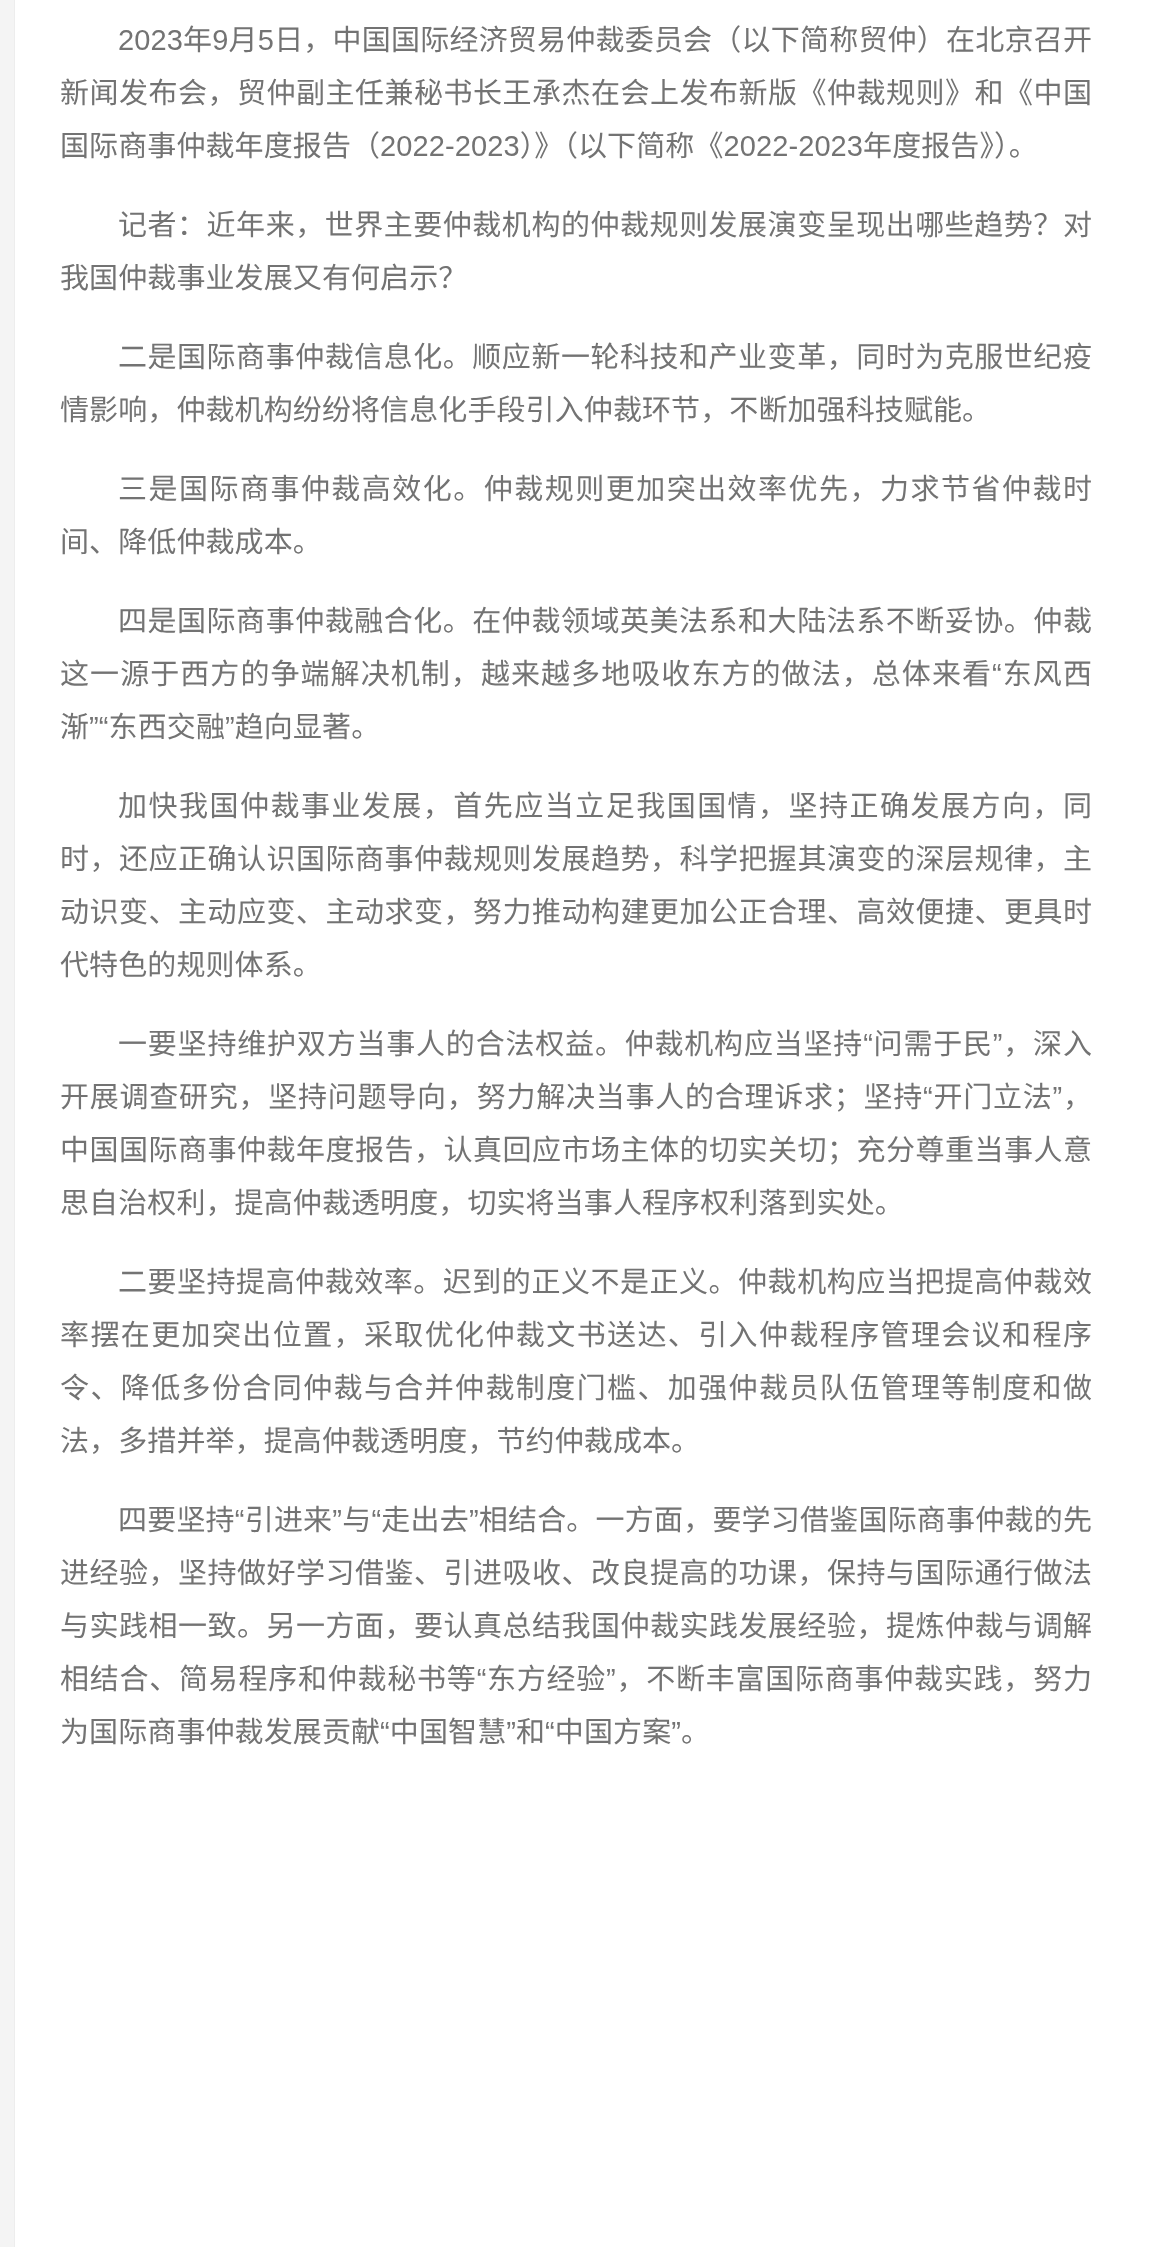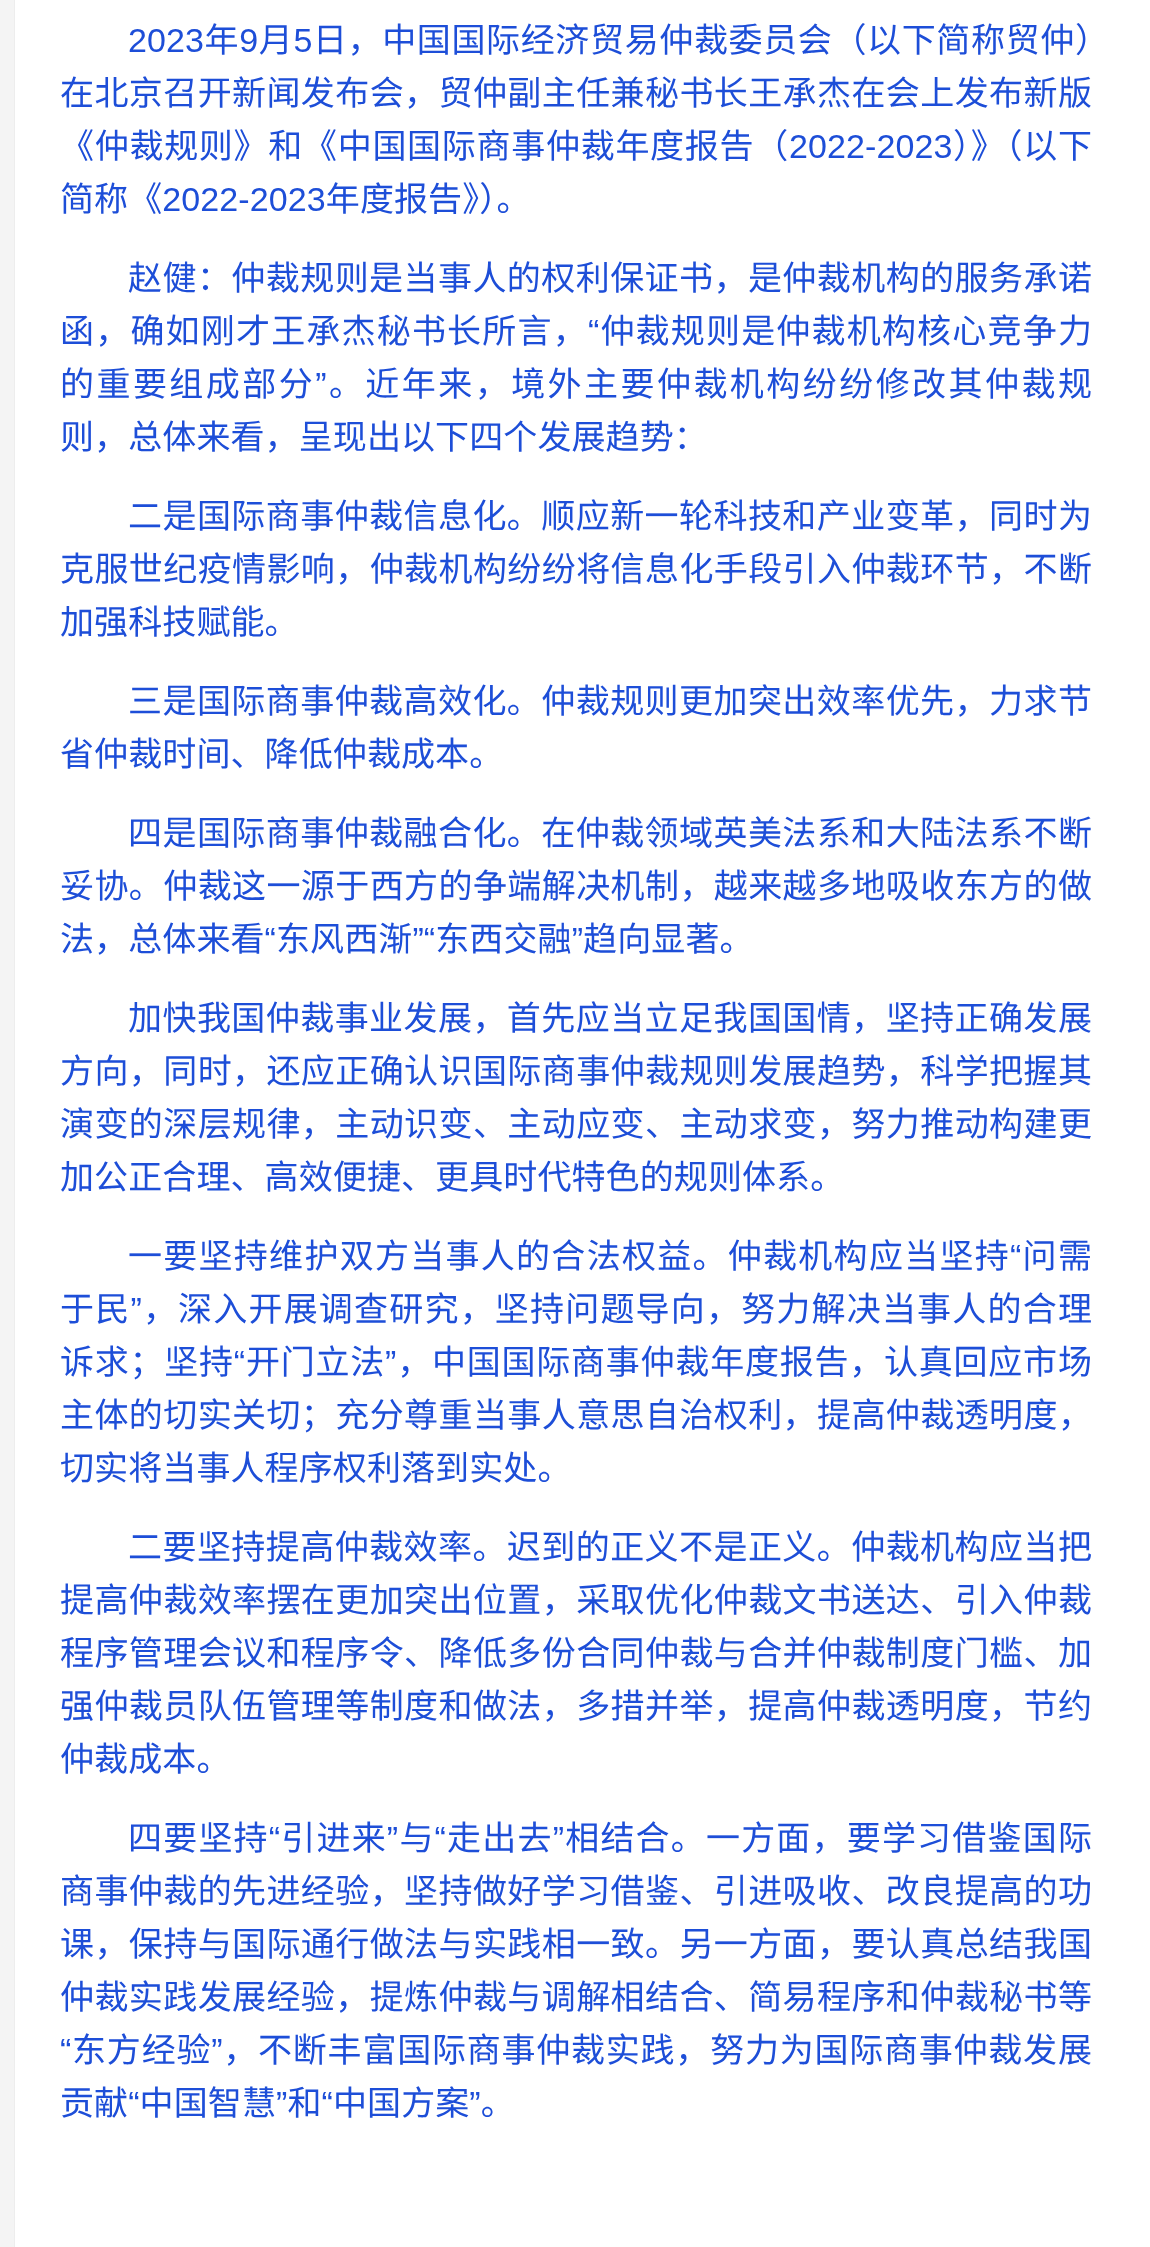--- a/index.html
+++ b/index.html
@@ -28,22 +28,22 @@
     height: 100%;
     background: #f4f4f4;
     border-right: 1px solid #ededed;
   }
   .article {
     position: relative;
     padding: 14px 58px 0 60px;
     box-sizing: border-box;
   }
   .para {
-    color: #1d4ed8;
-    font-size: 34px;
+    color: #737373;
+    font-size: 29px;
     line-height: 53px;
     text-align: justify;
     text-justify: inter-ideograph;
     text-indent: 2em;
     margin: 0 0 26px 0;
     letter-spacing: 0.1px;
     word-break: break-all;
   }
   .para:last-of-type {
     margin-bottom: 0;
@@ -54,22 +54,22 @@
 
 <div class="page">
 
   <div class="left-gutter"></div>
 
   <div class="article">
 
     <p class="para">2023年9月5日，中国国际经济贸易仲裁委员会（以下简称贸仲）在北京召开新闻发布会，贸仲副主任兼秘书长王承杰在会上发布新版《仲裁规则》和《中国国际商事仲裁年度报告（2022-2023）》（以下简称《2022-2023年度报告》）。</p>
 
 
+    <p class="para">记者：近年来，世界主要仲裁机构的仲裁规则发展演变呈现出哪些趋势？对我国仲裁事业发展又有何启示？</p>
 
-    <p class="para">赵健：仲裁规则是当事人的权利保证书，是仲裁机构的服务承诺函，确如刚才王承杰秘书长所言，“仲裁规则是仲裁机构核心竞争力的重要组成部分”。近年来，境外主要仲裁机构纷纷修改其仲裁规则，总体来看，呈现出以下四个发展趋势：</p>
 
 
     <p class="para">二是国际商事仲裁信息化。顺应新一轮科技和产业变革，同时为克服世纪疫情影响，仲裁机构纷纷将信息化手段引入仲裁环节，不断加强科技赋能。</p>
 
     <p class="para">三是国际商事仲裁高效化。仲裁规则更加突出效率优先，力求节省仲裁时间、降低仲裁成本。</p>
 
     <p class="para">四是国际商事仲裁融合化。在仲裁领域英美法系和大陆法系不断妥协。仲裁这一源于西方的争端解决机制，越来越多地吸收东方的做法，总体来看“东风西渐”“东西交融”趋向显著。</p>
 
     <p class="para">加快我国仲裁事业发展，首先应当立足我国国情，坚持正确发展方向，同时，还应正确认识国际商事仲裁规则发展趋势，科学把握其演变的深层规律，主动识变、主动应变、主动求变，努力推动构建更加公正合理、高效便捷、更具时代特色的规则体系。</p>
 

